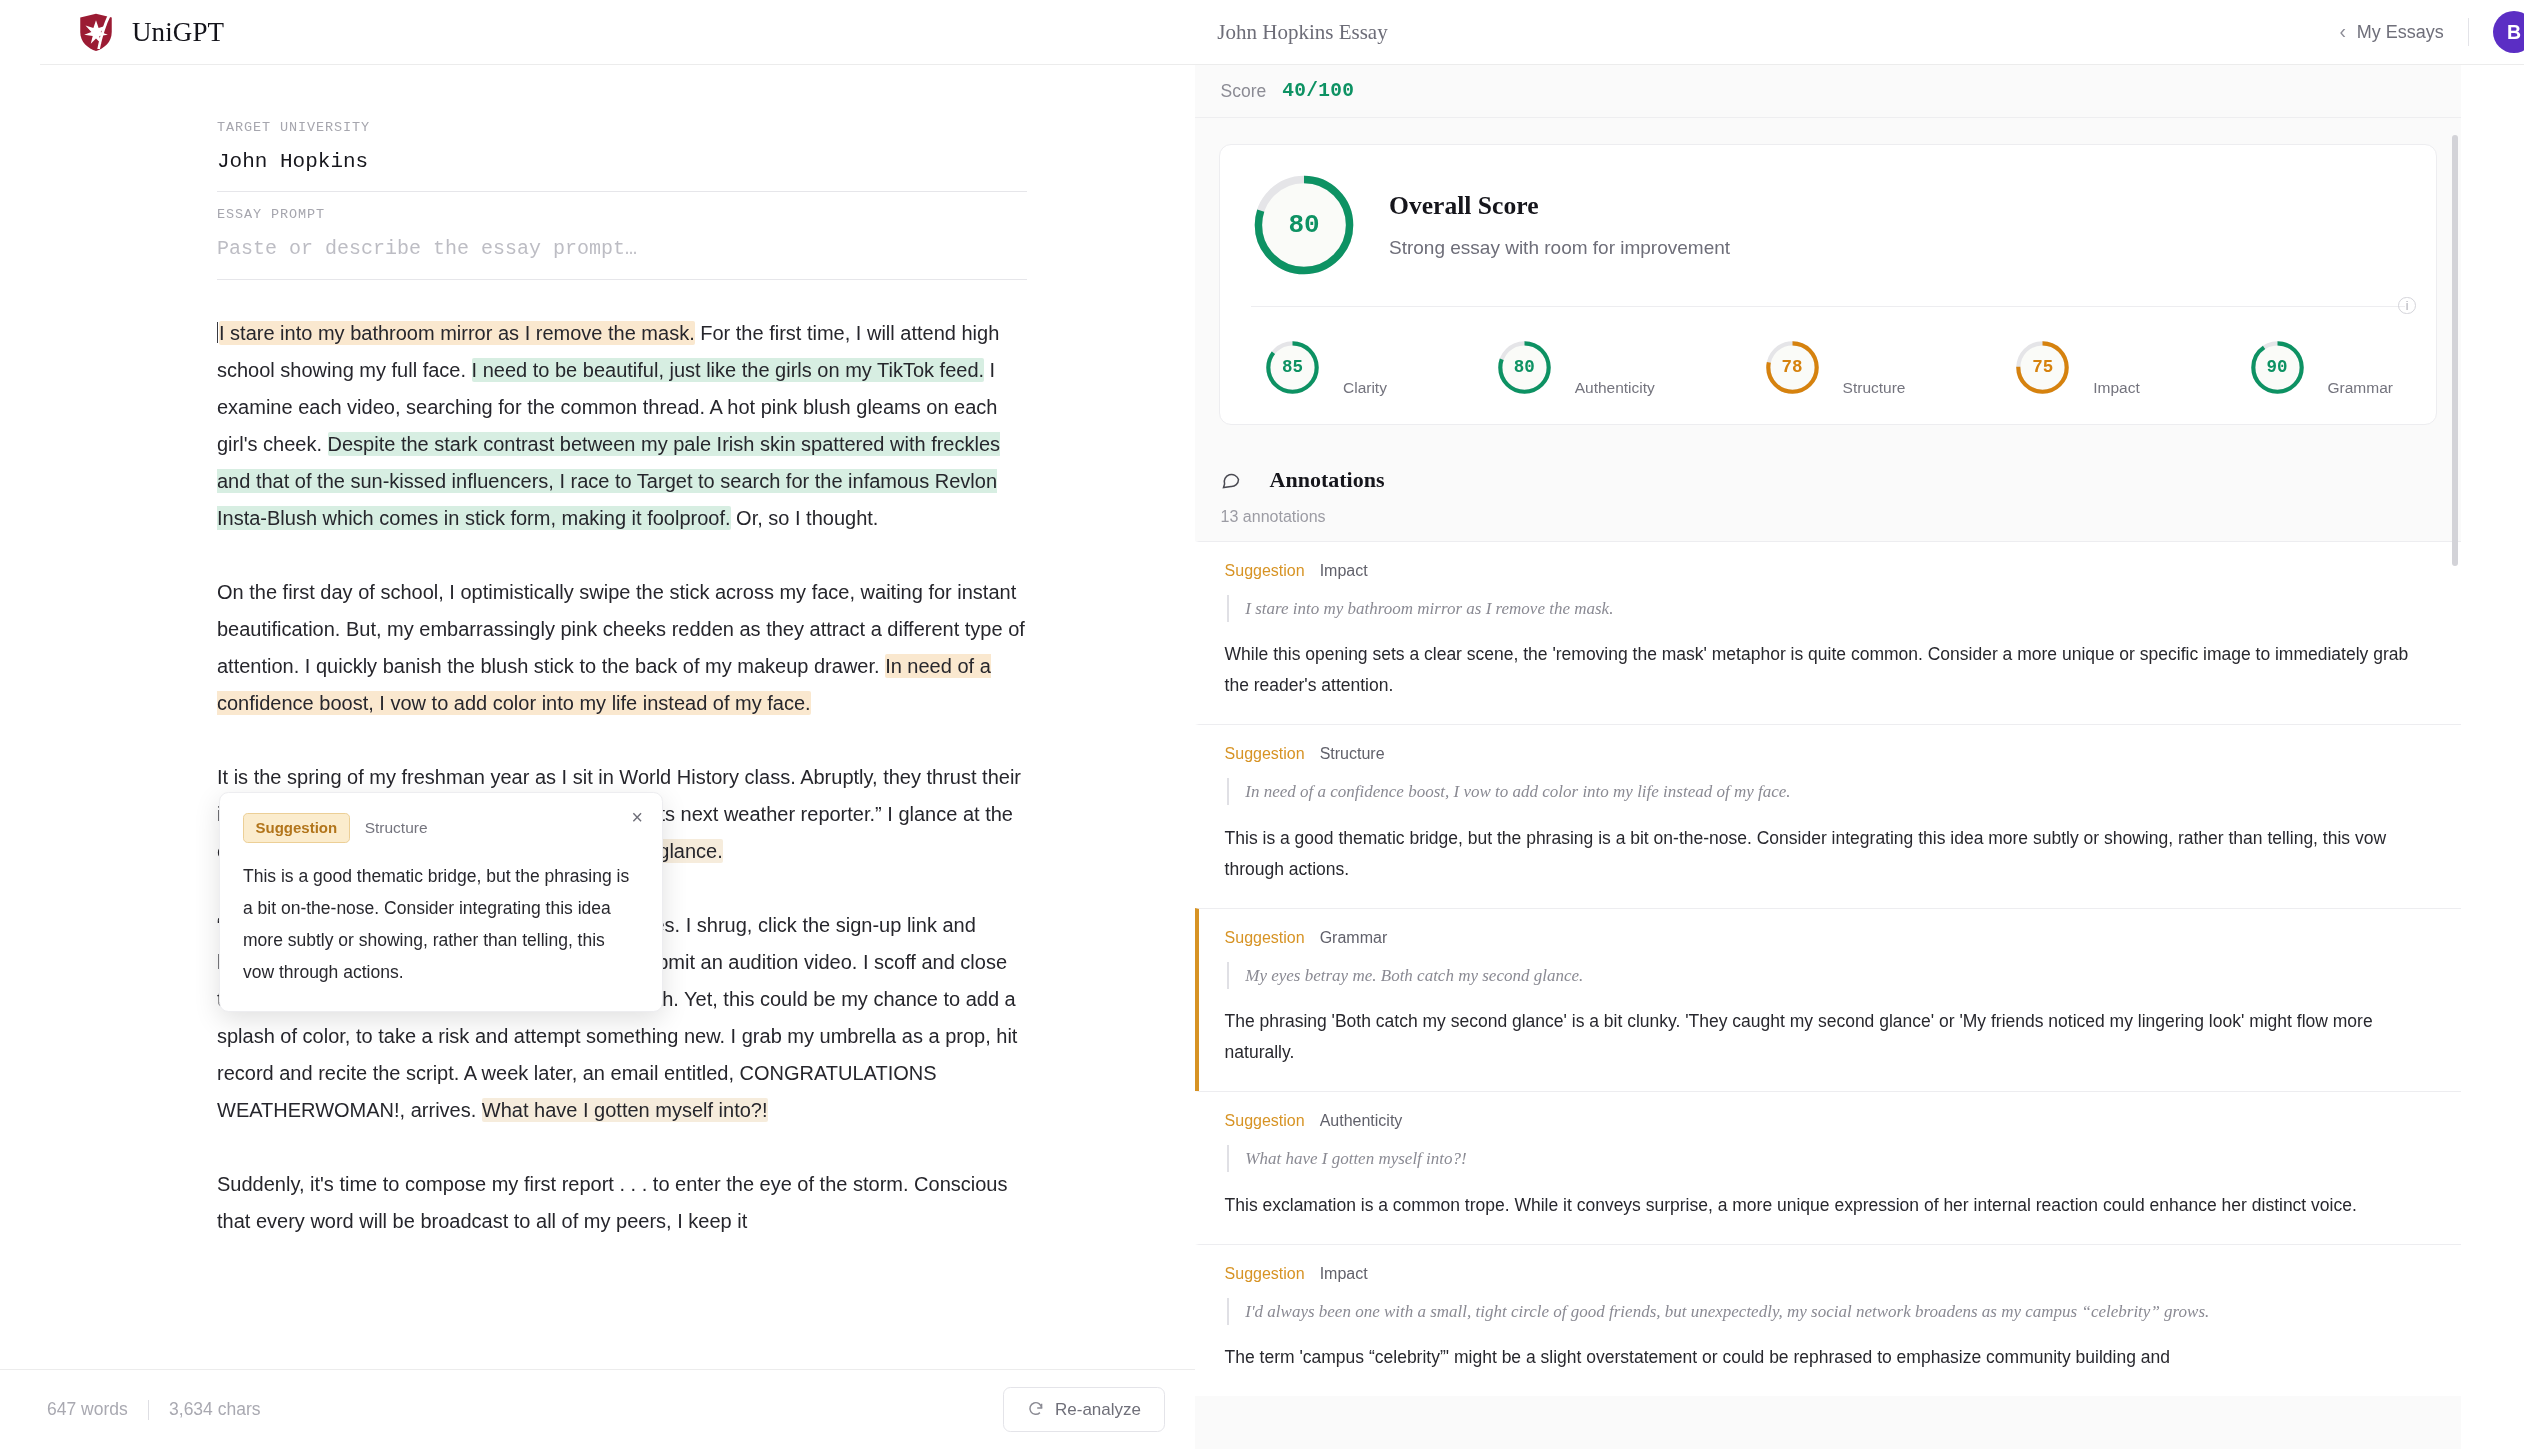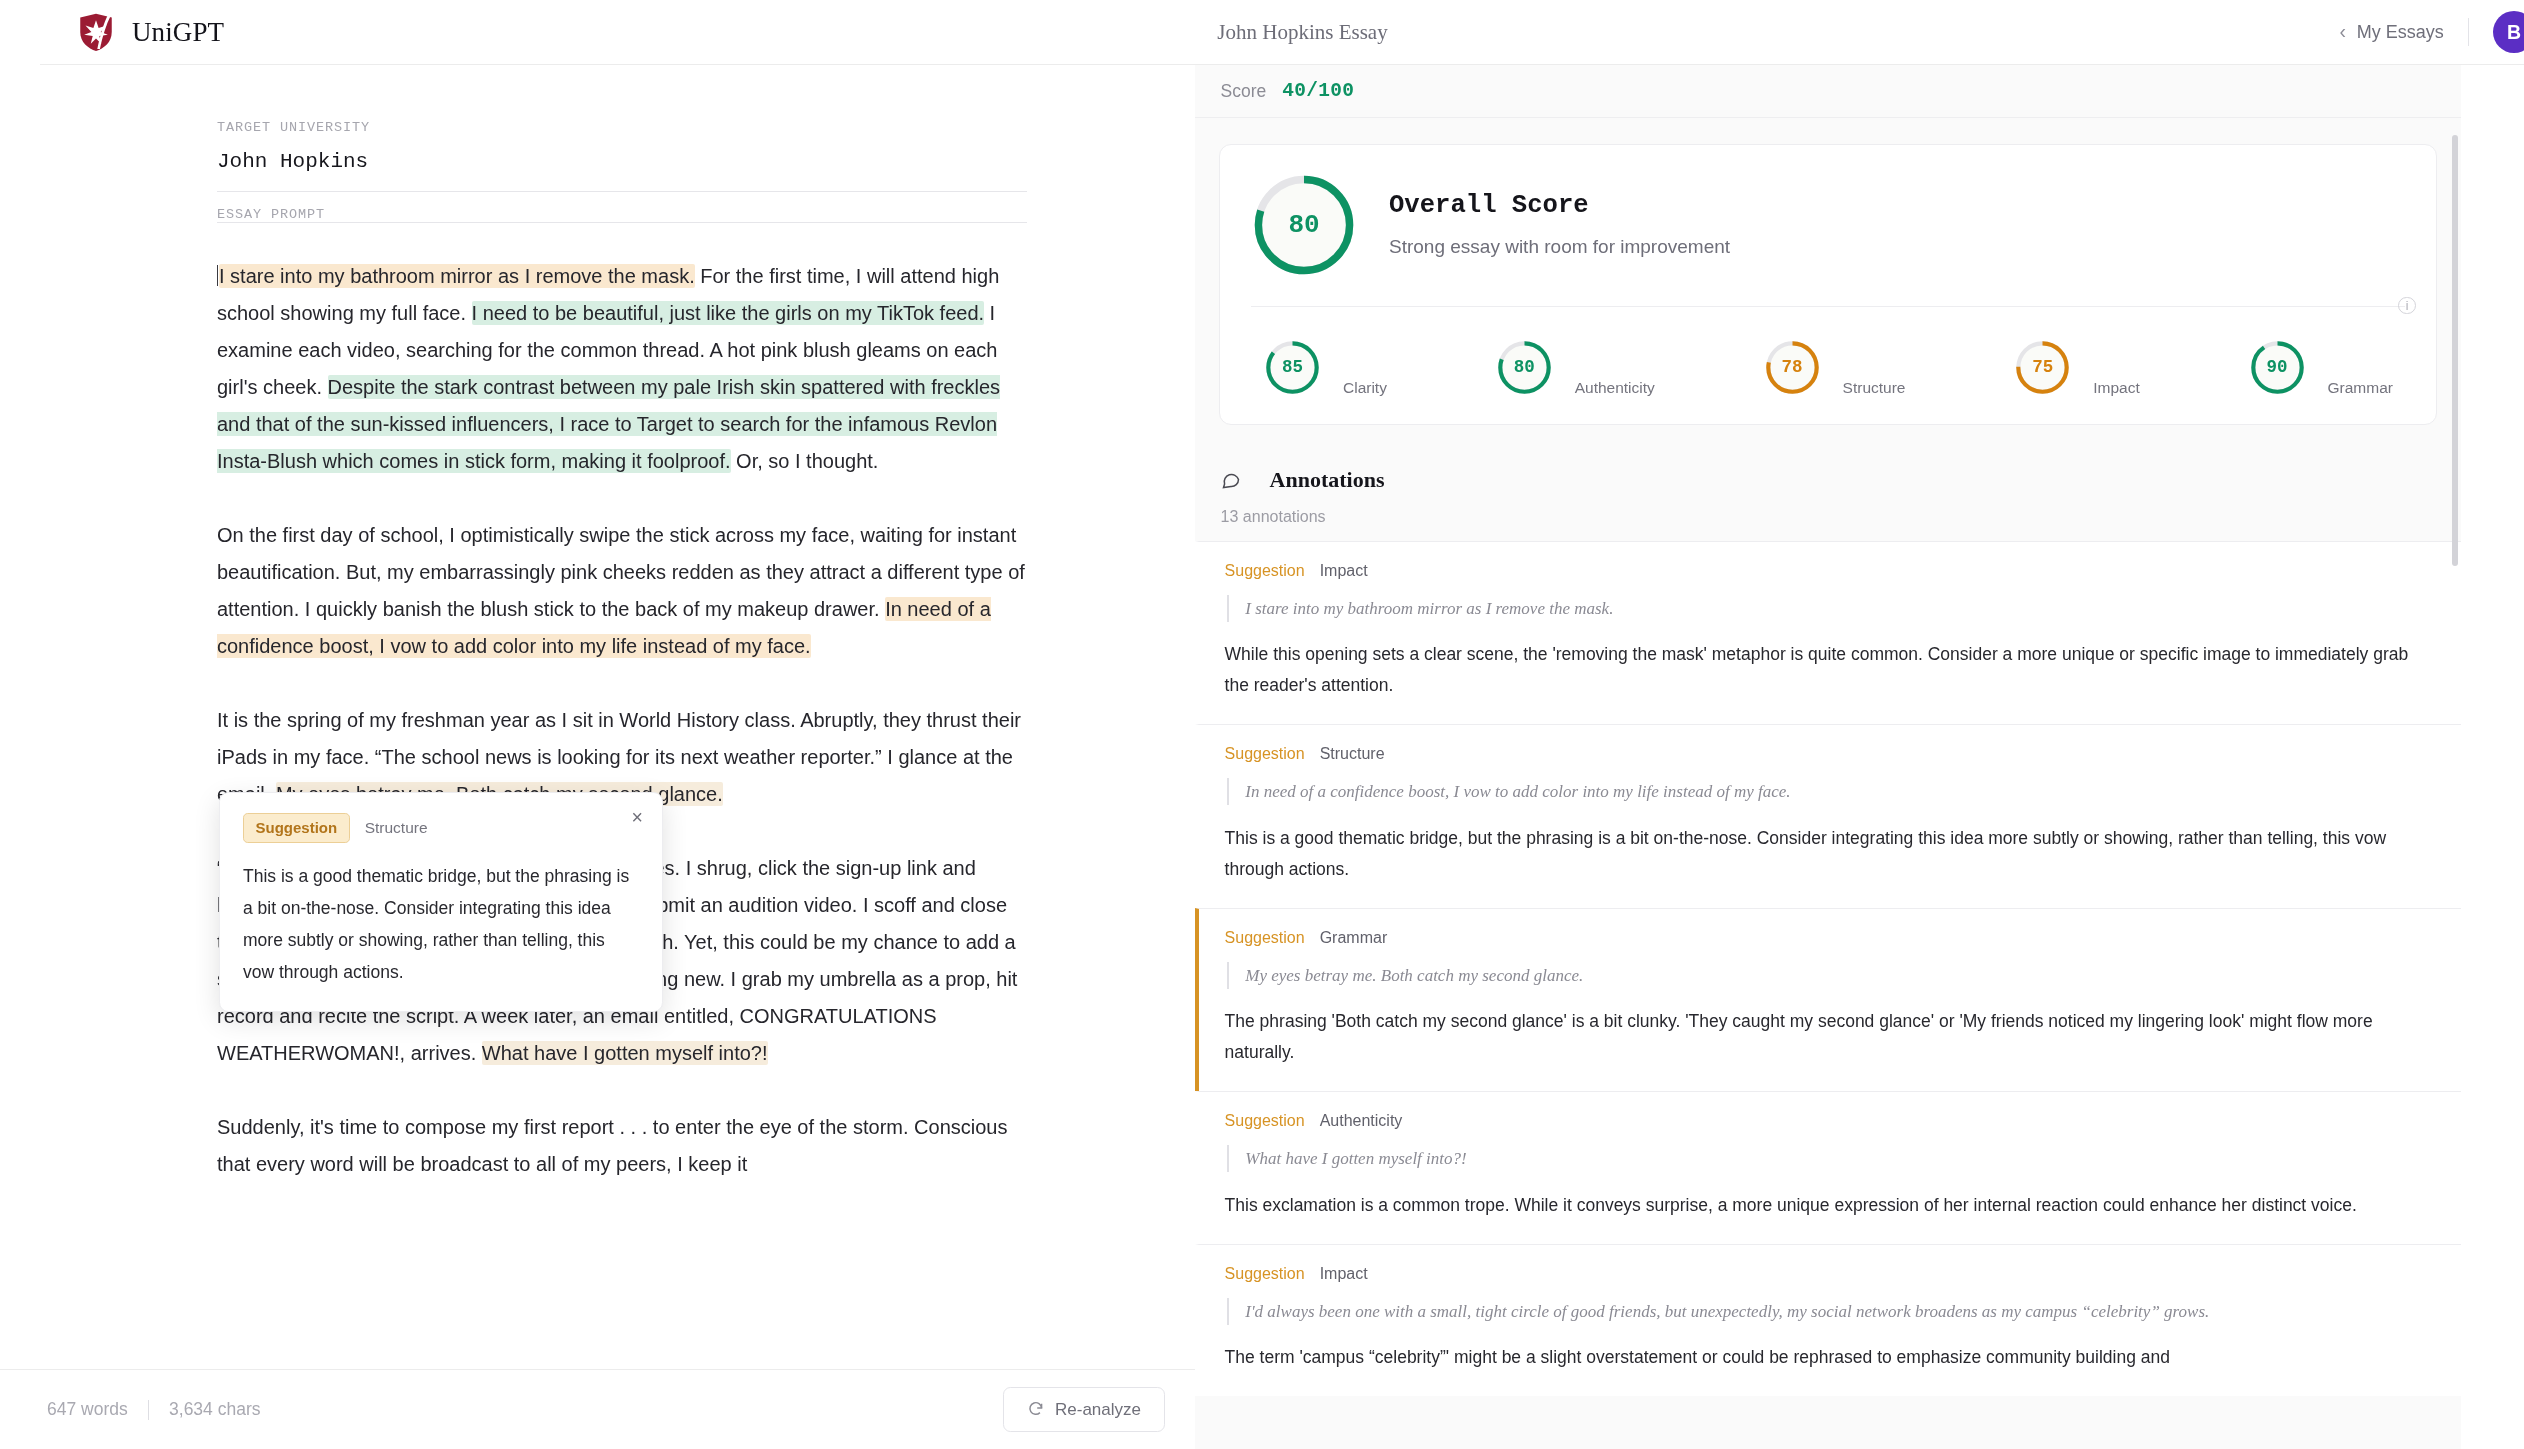--- a/index.html
+++ b/index.html
@@ -152,21 +152,21 @@
     padding: 27px 31px 27px 31px;
   }
   .overall-row { display: flex; align-items: center; gap: 32px; }
   .big-ring { position: relative; width: 106px; height: 106px; flex: 0 0 106px; }
   .big-ring .num {
     position: absolute; inset: 0; display: flex; align-items: center; justify-content: center;
     font-family: "Liberation Mono", monospace;
     font-size: 26px; font-weight: 700; color: #0d9263;
   }
   .overall-title {
-    font-family: Liberation Mono, monospace;
+    font-family: Liberation Serif, serif;
     font-size: 25.6px; font-weight: 700; color: #15151b;
   }
   .overall-sub { font-size: 19px; color: #6e6e79; margin-top: 16px; }
 
   .card-rule {
     height: 1.3px; background: #ededf0; margin: 28px 0 0 0; position: relative;
   }
   .info-dot {
     position: absolute; right: -10.8px; top: -8.8px;
     width: 17.5px; height: 17.5px; border-radius: 50%;
@@ -252,20 +252,21 @@
   </div>
 </div>
 
 <div class="left-pane">
 
   <div class="meta">
     <div class="meta-label">TARGET UNIVERSITY</div>
     <div class="meta-value">John Hopkins</div>
     <div class="meta-rule"></div>
     <div class="meta-label" style="margin-top:15px;">ESSAY PROMPT</div>
+    <div class="meta-ph">Paste or describe the essay prompt…</div>
     <div class="meta-rule"></div>
   </div>
 
   <div class="essay" id="essay-body">
       <p><span class="caret"></span><span class="hl-amber">I stare into my bathroom mirror as I remove the mask.</span><span> For the first time, I will attend high school showing my full face. </span><span class="hl-green">I need to be beautiful, just like the girls on my TikTok feed.</span><span> I examine each video, searching for the common thread. A hot pink blush gleams on each girl's cheek. </span><span class="hl-green">Despite the stark contrast between my pale Irish skin spattered with freckles and that of the sun-kissed influencers, I race to Target to search for the infamous Revlon Insta-Blush which comes in stick form, making it foolproof.</span><span> Or, so I thought.</span></p>
       <p><span>On the first day of school, I optimistically swipe the stick across my face, waiting for instant beautification. But, my embarrassingly pink cheeks redden as they attract a different type of attention. I quickly banish the blush stick to the back of my makeup drawer. </span><span class="hl-amber">In need of a confidence boost, I vow to add color into my life instead of my face.</span></p>
       <p><span>It is the spring of my freshman year as I sit in World History class. Abruptly, they thrust their iPads in my face. “The school news is looking for its next weather reporter.” I glance at the email. </span><span class="hl-amber2">My eyes betray me. Both catch my second glance.</span></p>
       <p><span>“Oh my gosh, Emily, I dare you!” Hannah screeches. I shrug, click the sign-up link and hastily complete the form. Later, I am invited to submit an audition video. I scoff and close the email, certain I'd quickly become a social pariah. Yet, this could be my chance to add a splash of color, to take a risk and attempt something new. I grab my umbrella as a prop, hit record and recite the script. A week later, an email entitled, CONGRATULATIONS WEATHERWOMAN!, arrives. </span><span class="hl-amber2">What have I gotten myself into?!</span></p>
       <p><span>Suddenly, it's time to compose my first report . . . to enter the eye of the storm. Conscious that every word will be broadcast to all of my peers, I keep it</span></p>
     </div>

